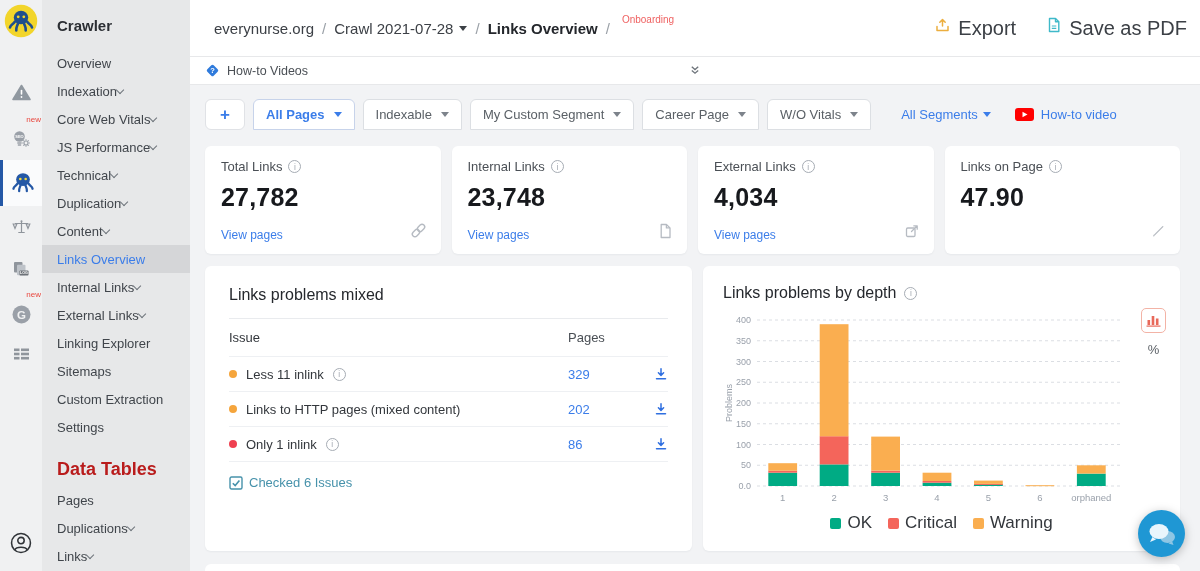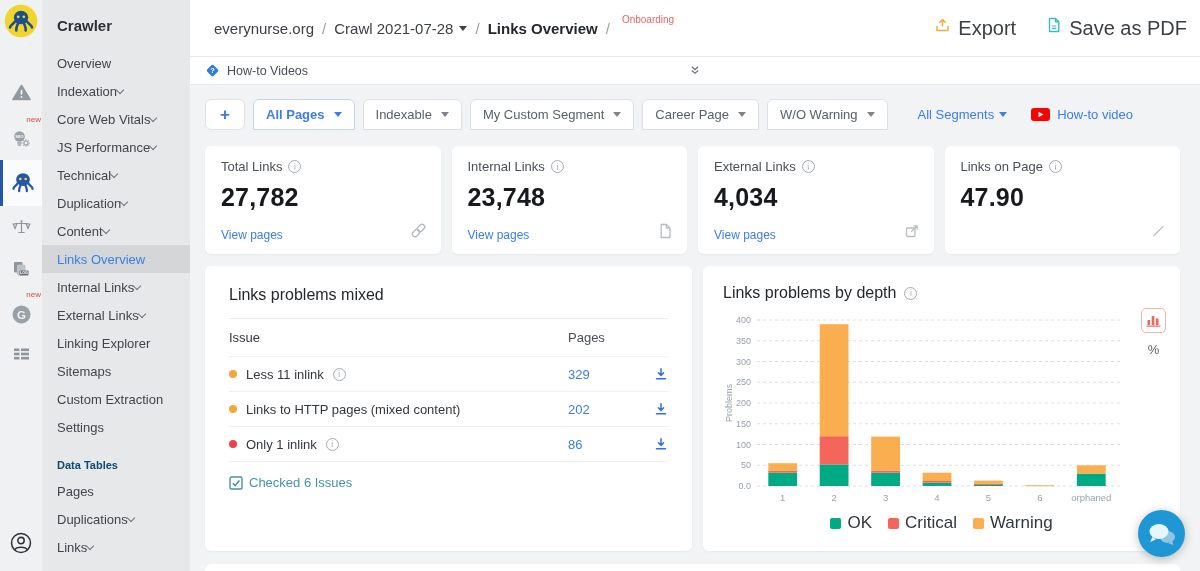--- a/index.html
+++ b/index.html
@@ -20,21 +20,21 @@
   .rail-bottom{top:auto;bottom:8px}
   
   .sidebar{position:absolute;left:42px;top:0;width:148px;height:571px;background:#e7e8e9;z-index:2}
   .side-title{font-size:15px;font-weight:700;color:#2b2e33;padding:17px 0 0 15px}
   .side-list{margin-top:15px}
   .side-item{height:28px;display:flex;align-items:center;justify-content:flex-start;
              padding:0 14px 0 15px;font-size:13px;color:#40454b;cursor:pointer}
   .side-item.active{background:#d5d6d8;color:var(--accent-blue)}
   .chev{width:6px;height:6px;border-right:1.4px solid #6e747b;border-bottom:1.4px solid #6e747b;
         transform:rotate(45deg);margin-top:-2px}
-  .side-head{font-size:11px;font-weight:700;color:#0c4a6e;padding:18px 0 6px 15px}
+  .side-head{font-size:18px;font-weight:700;color:#b91c1c;padding:18px 0 6px 15px}
   
   .main{position:absolute;left:190px;top:0;right:0;bottom:0}
   .topbar{height:57px;background:#fff;border-bottom:1px solid #e7e8ea;display:flex;align-items:center;
           padding:0 13px 0 24px}
   .crumb{font-size:15px;color:#3c4046;display:flex;align-items:center;gap:8px;flex:1}
   .crumb .sep{color:#9aa0a7}
   .crumb .current{font-weight:700;color:#24272c}
   .crawl-sel{display:flex;align-items:center;gap:6px;cursor:pointer}
   .tri{width:0;height:0;border-left:4px solid transparent;border-right:4px solid transparent;border-top:5px solid #7d838b}
   .tri-dark{border-top-color:#3c4046}
@@ -307,21 +307,21 @@
         </div>
       <div class="ftab">
           <span>My Custom Segment</span>
           <span class="tri"></span>
         </div>
       <div class="ftab">
           <span>Career Page</span>
           <span class="tri"></span>
         </div>
       <div class="ftab">
-          <span>W/O Warning</span>
+          <span>W/O Vitals</span>
           <span class="tri"></span>
         </div>
       <span class="seg-link">
         <span>All Segments</span>
         <span class="tri tri-blue"></span>
       </span>
       <span class="video-link">
         <svg width="19" height="13" viewBox="0 0 19 13">
           <rect width="19" height="13" rx="3" fill="#FF0000"></rect>
             <path d="M7.5 3.8 L12.5 6.5 L7.5 9.2 Z" fill="#fff"></path>

